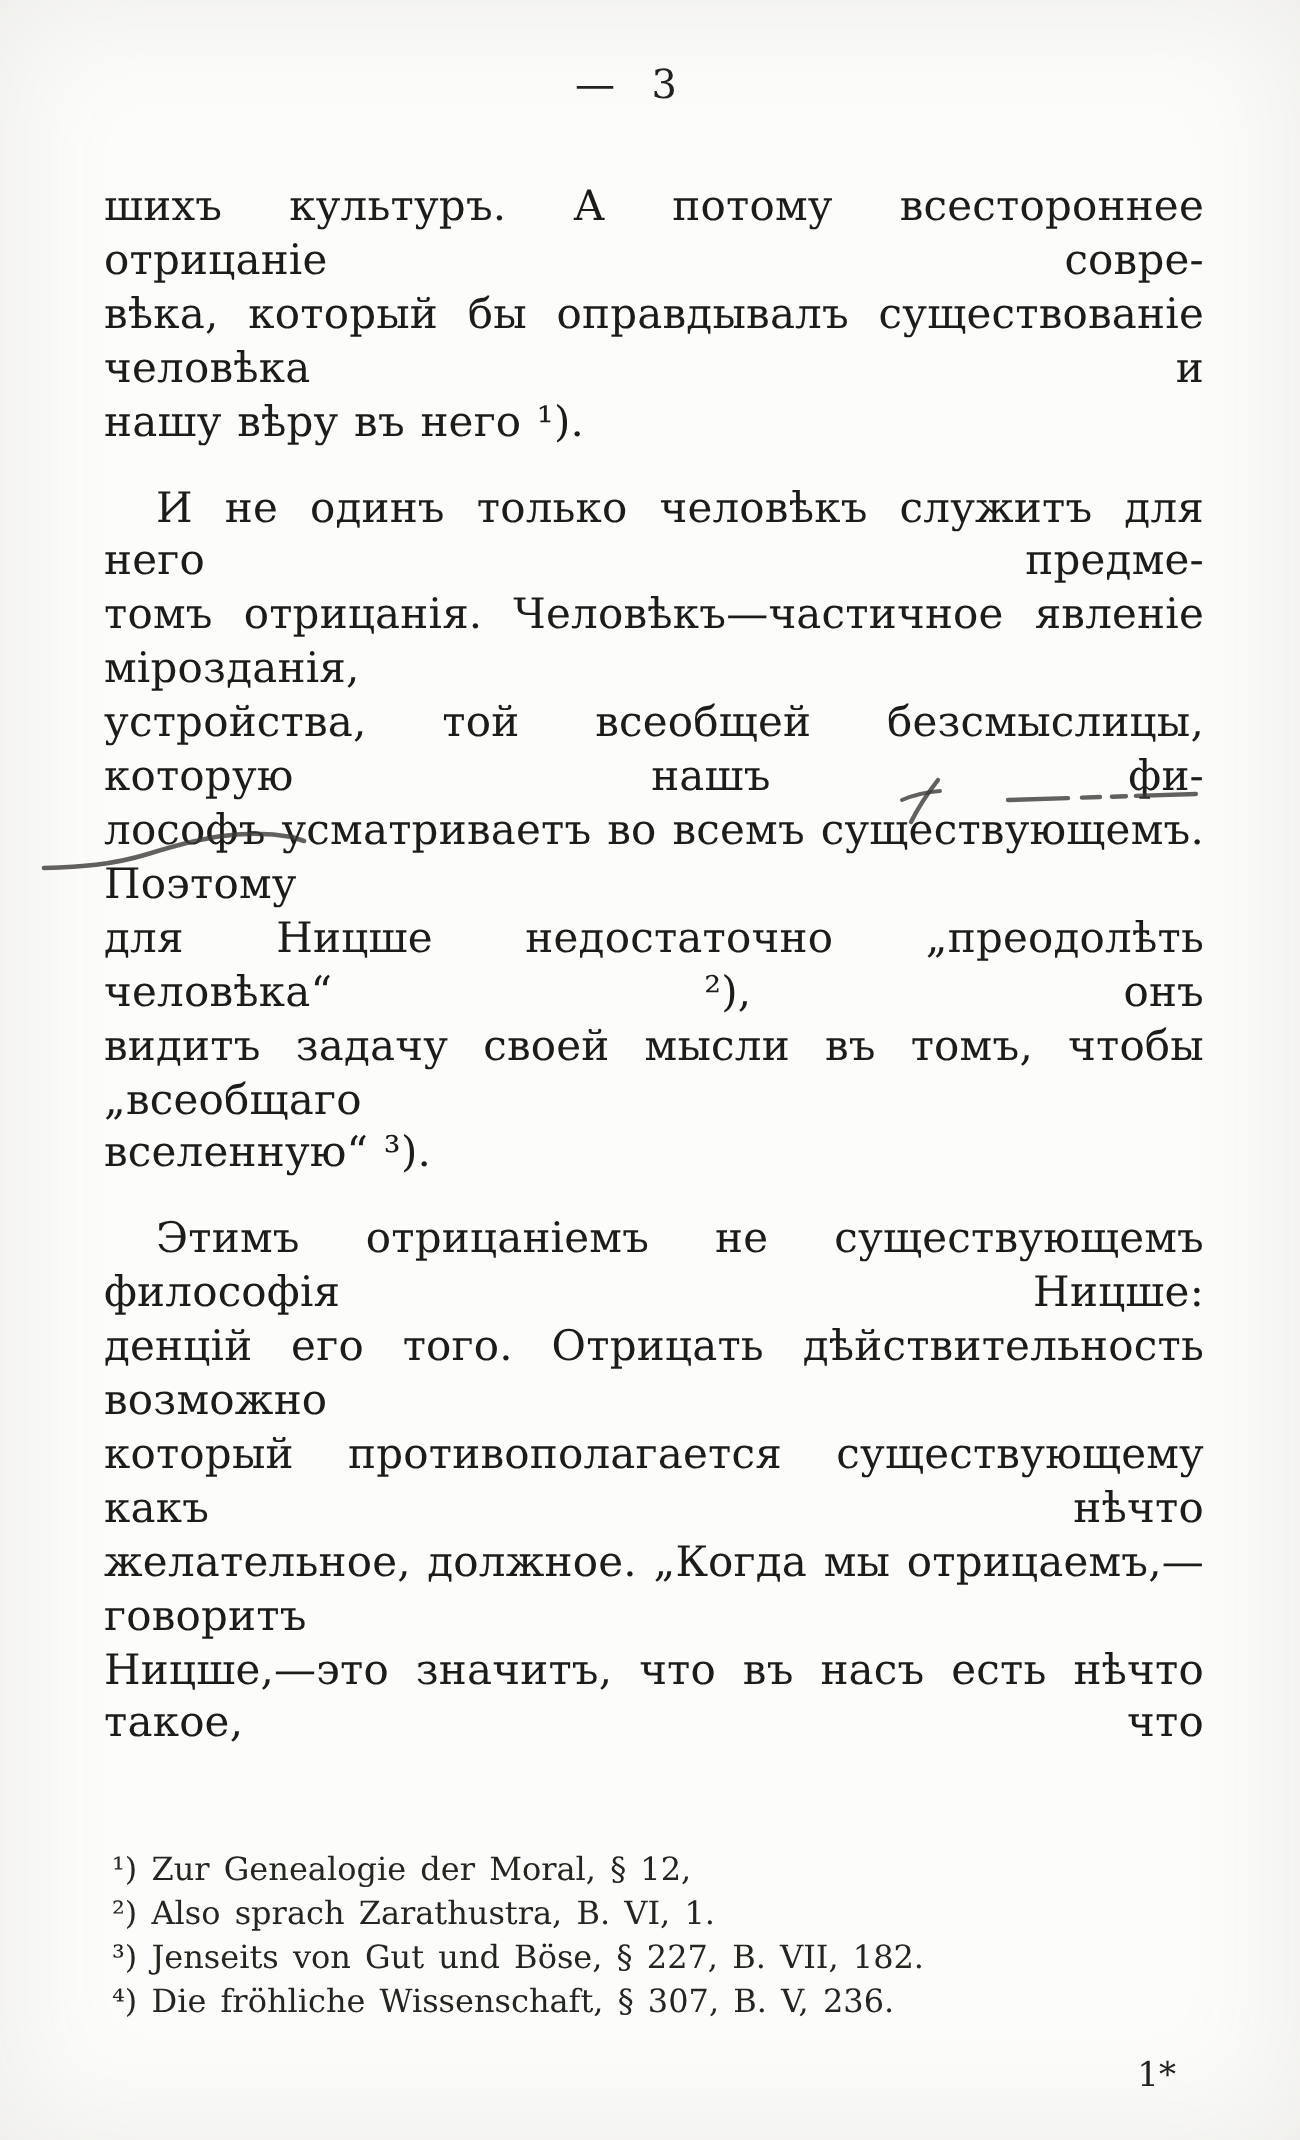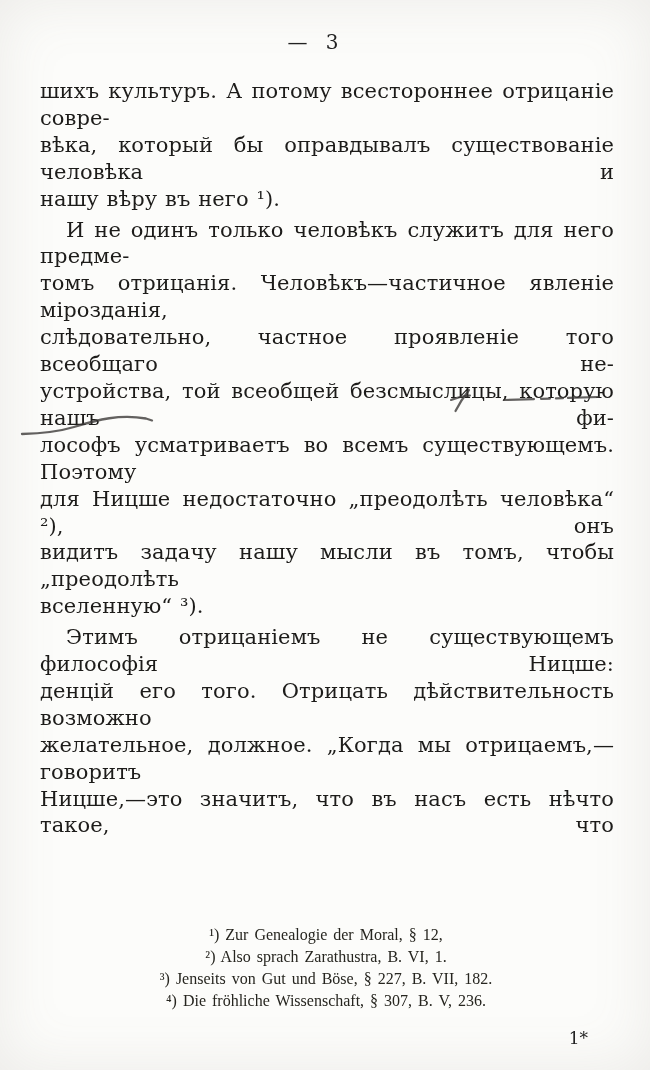--- a/index.html
+++ b/index.html
@@ -32,39 +32,39 @@
   .body-text {
     position: absolute;
     top: 74px;
     left: 36px;
     width: 582px;
     font-size: 21px;
     line-height: 26.9px;
     letter-spacing: 0.1px;
     word-spacing: 1px;
   }
-  .para { margin: 4px; padding: 0; }
+  .para { margin: 16px; padding: 0; }
   .line {
     text-align: justify;
     text-align-last: justify;
     white-space: normal;
   }
   .line.end { text-align-last: left; }
   .line.indent { text-indent: 26px; }
   .footnotes {
     position: absolute;
     top: 924px;
     left: 56px;
     width: 540px;
     font-size: 16px;
     line-height: 22px;
     color: #26251f;
     word-spacing: 2px;
   }
-  .footnote { text-align: center; font-family: Liberation Serif, serif; }
+  .footnote { text-align: left; }
   .signature {
     position: absolute;
     top: 1028px;
     right: 62px;
     font-size: 17px;
     color: #222;
   }
   .pencil-overlay {
     position: absolute;
     top: 0; left: 0;
@@ -84,31 +84,31 @@
 
     <div class="para">
       <div class="line">шихъ культуръ. А потому всестороннее отрицаніе совре-</div>
       <div class="line">вѣка, который бы оправдывалъ существованіе человѣка и</div>
       <div class="line end">нашу вѣру въ него ¹).</div>
     </div>
 
     <div class="para">
       <div class="line indent">И не одинъ только человѣкъ служитъ для него предме-</div>
       <div class="line">томъ отрицанія. Человѣкъ—частичное явленіе мірозданія,</div>
-      <div class="line">слѣдовательно, частное проявленіе того всеобщаго не-</div>
       <div class="line">устройства, той всеобщей безсмыслицы, которую нашъ фи-</div>
       <div class="line">лософъ усматриваетъ во всемъ существующемъ. Поэтому</div>
       <div class="line">для Ницше недостаточно „преодолѣть человѣка“ ²), онъ</div>
-      <div class="line">видитъ задачу нашу мысли въ томъ, чтобы „преодолѣть</div>
+      <div class="line">видитъ задачу своей мысли въ томъ, чтобы „всеобщаго</div>
       <div class="line end">вселенную“ ³).</div>
     </div>
 
     <div class="para">
       <div class="line indent">Этимъ отрицаніемъ не существующемъ философія Ницше:</div>
       <div class="line">денцій его того. Отрицать дѣйствительность возможно</div>
+      <div class="line">который противополагается существующему какъ нѣчто</div>
       <div class="line">желательное, должное. „Когда мы отрицаемъ,—говоритъ</div>
       <div class="line">Ницше,—это значитъ, что въ насъ есть нѣчто такое, что</div>
 
     </div>
 
   </div>
 
   <div class="footnotes">
     <div class="footnote">¹) Zur Genealogie der Moral, § 12,</div>
     <div class="footnote">²) Also sprach Zarathustra, B. VI, 1.</div>

